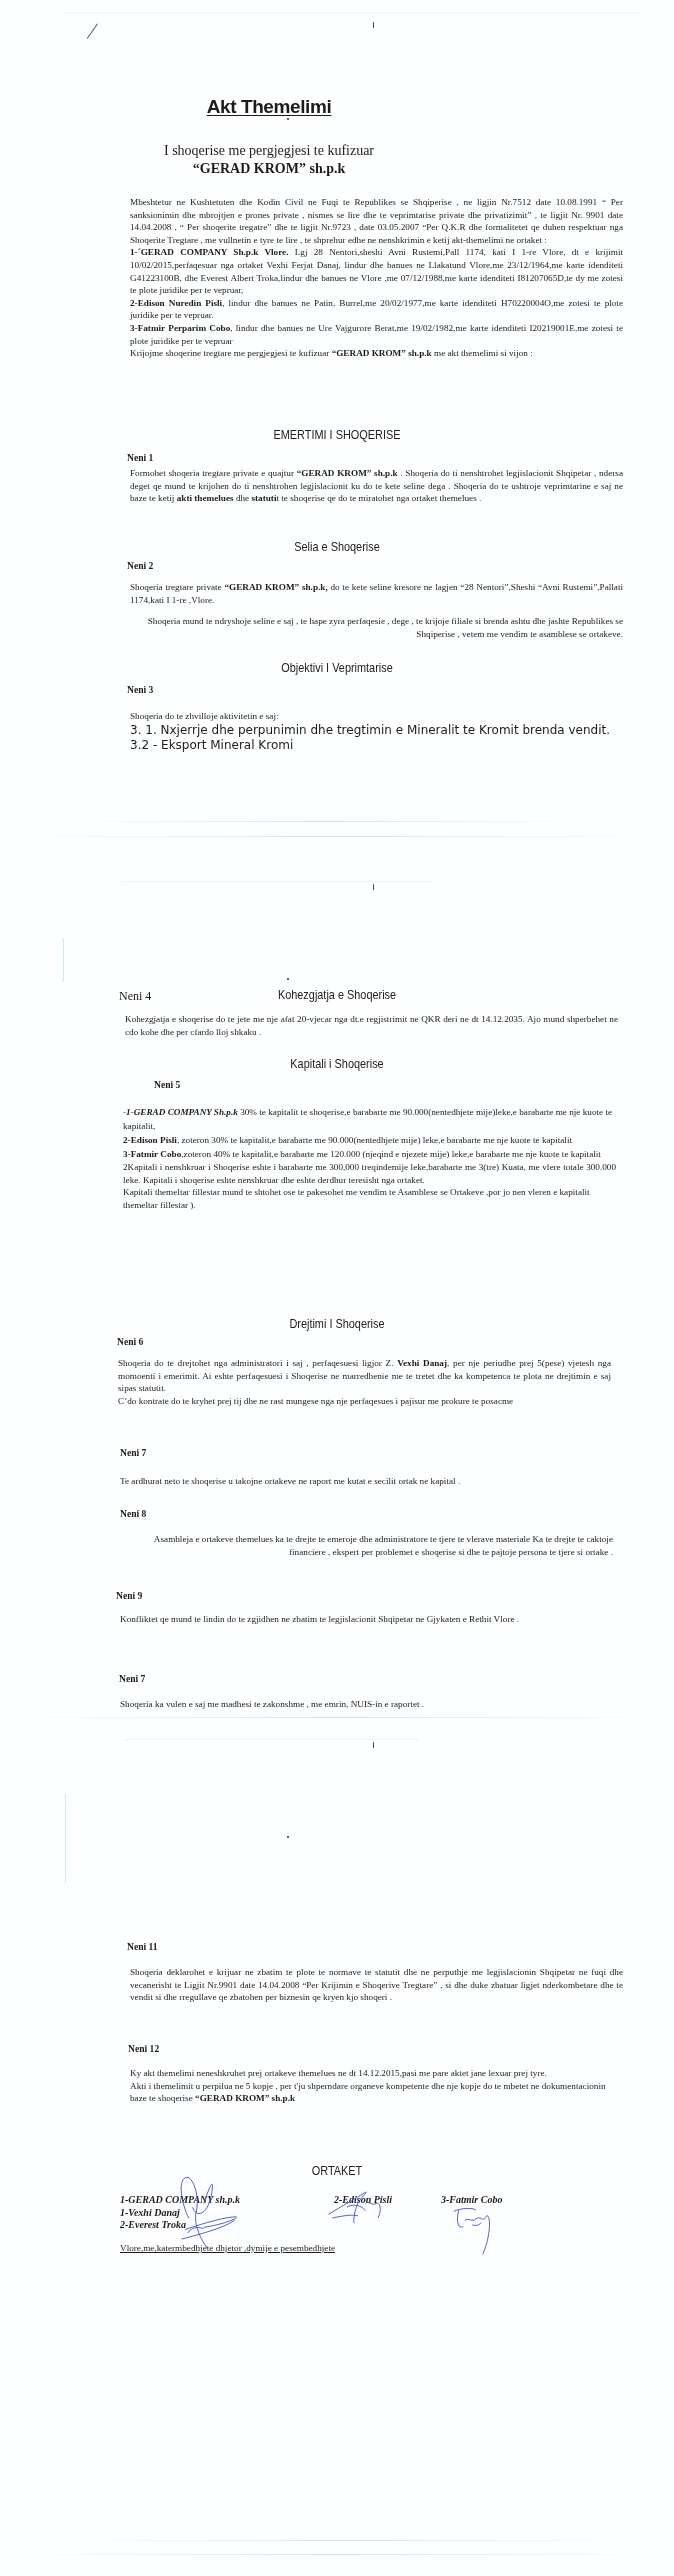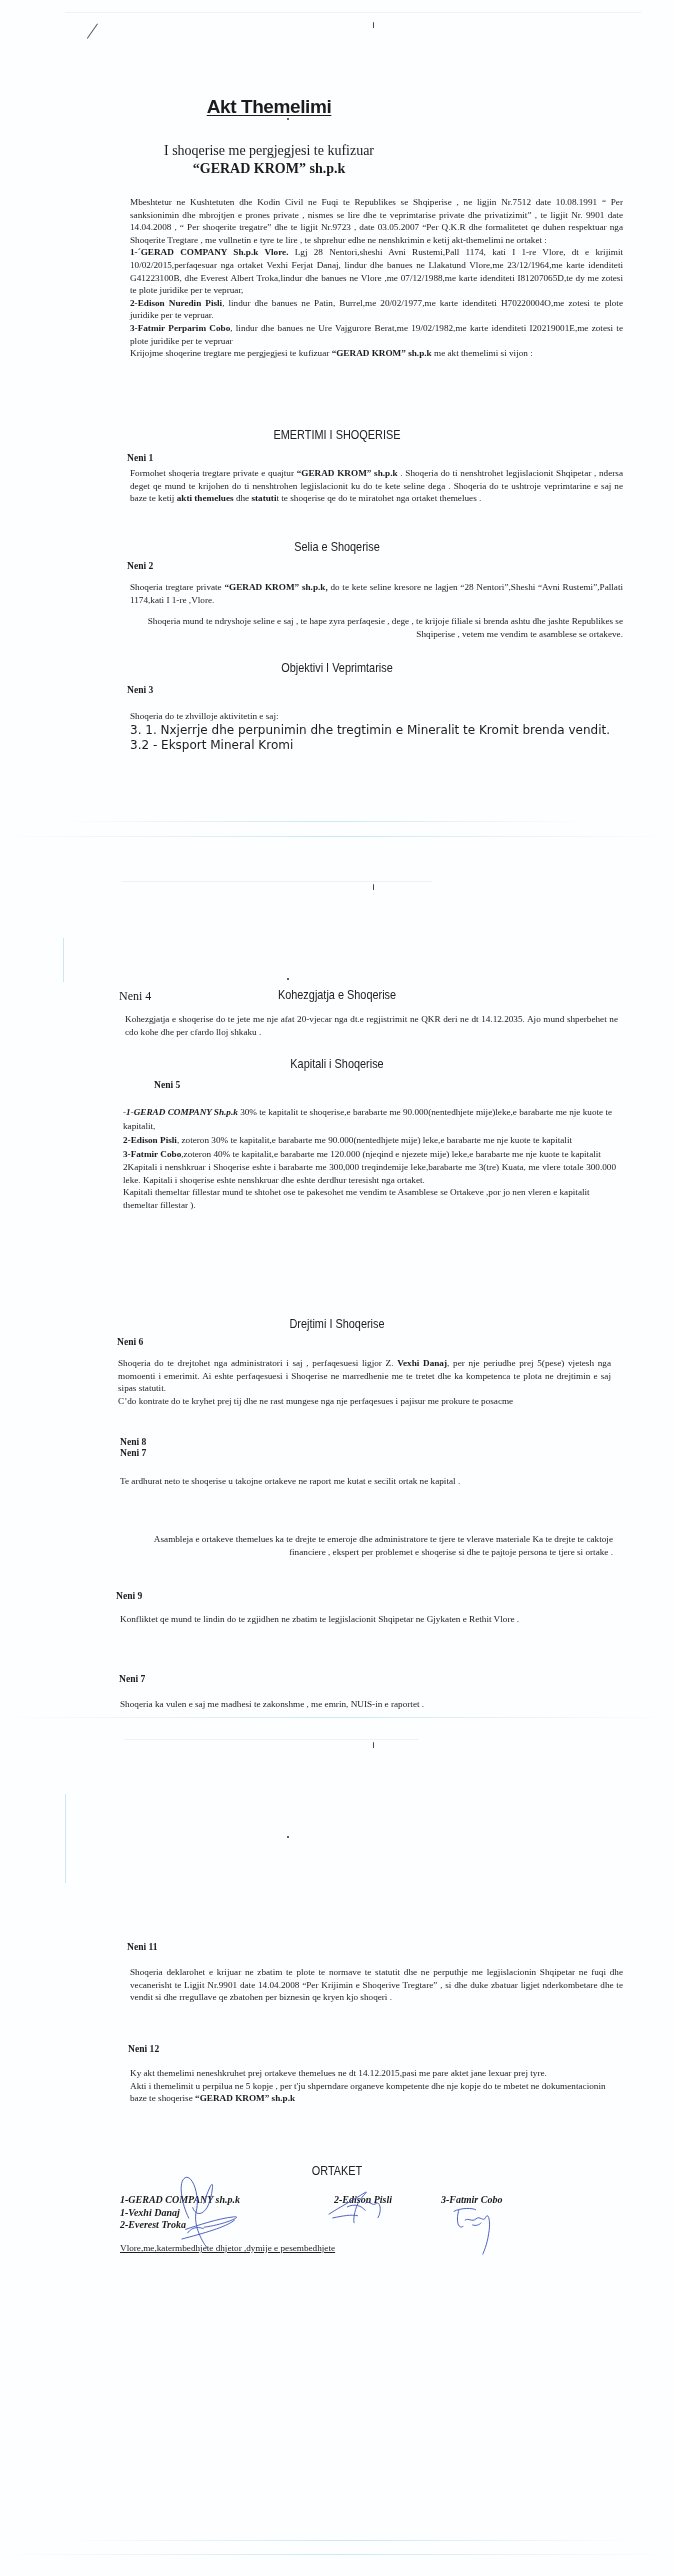--- a/index.html
+++ b/index.html
@@ -101,21 +101,21 @@
 <div class="sec-h" style="top:1316px;">Drejtimi I Shoqerise</div>
 <div class="neni" style="left:117px;top:1336px;">Neni 6</div>
 <div class="blk" style="left:118px;top:1357px;">
   <div><span>Shoqeria do te drejtohet nga administratori i saj , perfaqesuesi ligjor Z.  </span><b>Vexhi Danaj</b><span>, per nje periudhe prej 5(pese) vjetesh nga momoenti i emerimit. Ai eshte perfaqesuesi i Shoqerise ne marredhenie me te tretet dhe ka kompetenca te plota ne drejtimin e saj sipas statutit.</span></div>
   <div>C’do kontrate do te kryhet prej tij dhe ne rast mungese nga nje perfaqesues i pajisur me prokure te posacme</div>
 </div>
 
 <div class="neni" style="left:120px;top:1447px;">Neni 7</div>
 <div class="blk" style="left:120px;top:1475px;">Te ardhurat neto te shoqerise u takojne ortakeve ne raport me kutat e secilit ortak ne kapital .</div>
 
-<div class="neni" style="left:120px;top:1436px;">Neni 8</div>
+<div class="neni" style="left:120px;top:1508px;">Neni 8</div>
 <div class="blk" style="left:120px;top:1533px;text-align:right;">Asambleja e ortakeve themelues ka te drejte te emeroje dhe administratore te tjere te vlerave materiale Ka te drejte te caktoje financiere , ekspert per problemet e shoqerise si dhe te pajtoje persona te tjere si ortake .</div>
 
 <div class="neni" style="left:116px;top:1590px;">Neni 9</div>
 <div class="blk" style="left:120px;top:1613px;width:473px;text-align:left;">Konfliktet qe mund te lindin do te zgjidhen ne zbatim te legjislacionit Shqipetar ne Gjykaten e Rethit Vlore .</div>
 
 <div class="neni" style="left:119px;top:1673px;">Neni 7</div>
 <div class="blk" style="left:120px;top:1698px;">Shoqeria ka vulen e saj me madhesi te zakonshme , me emrin, NUIS-in e raportet .</div>
 
 <div class="neni" style="left:127px;top:1941px;">Neni 11</div>
 <div class="blk" style="top:1966px;">Shoqeria deklarohet e krijuar ne zbatim te plote te normave te statutit dhe ne perputhje me legjislacionin Shqipetar ne fuqi dhe vecanerisht te Ligjit Nr.9901 date 14.04.2008 “Per Krijimin e Shoqerive Tregtare” , si dhe duke zbatuar ligjet nderkombetare dhe te vendit si dhe rregullave qe zbatohen per biznesin qe kryen kjo shoqeri .</div>

